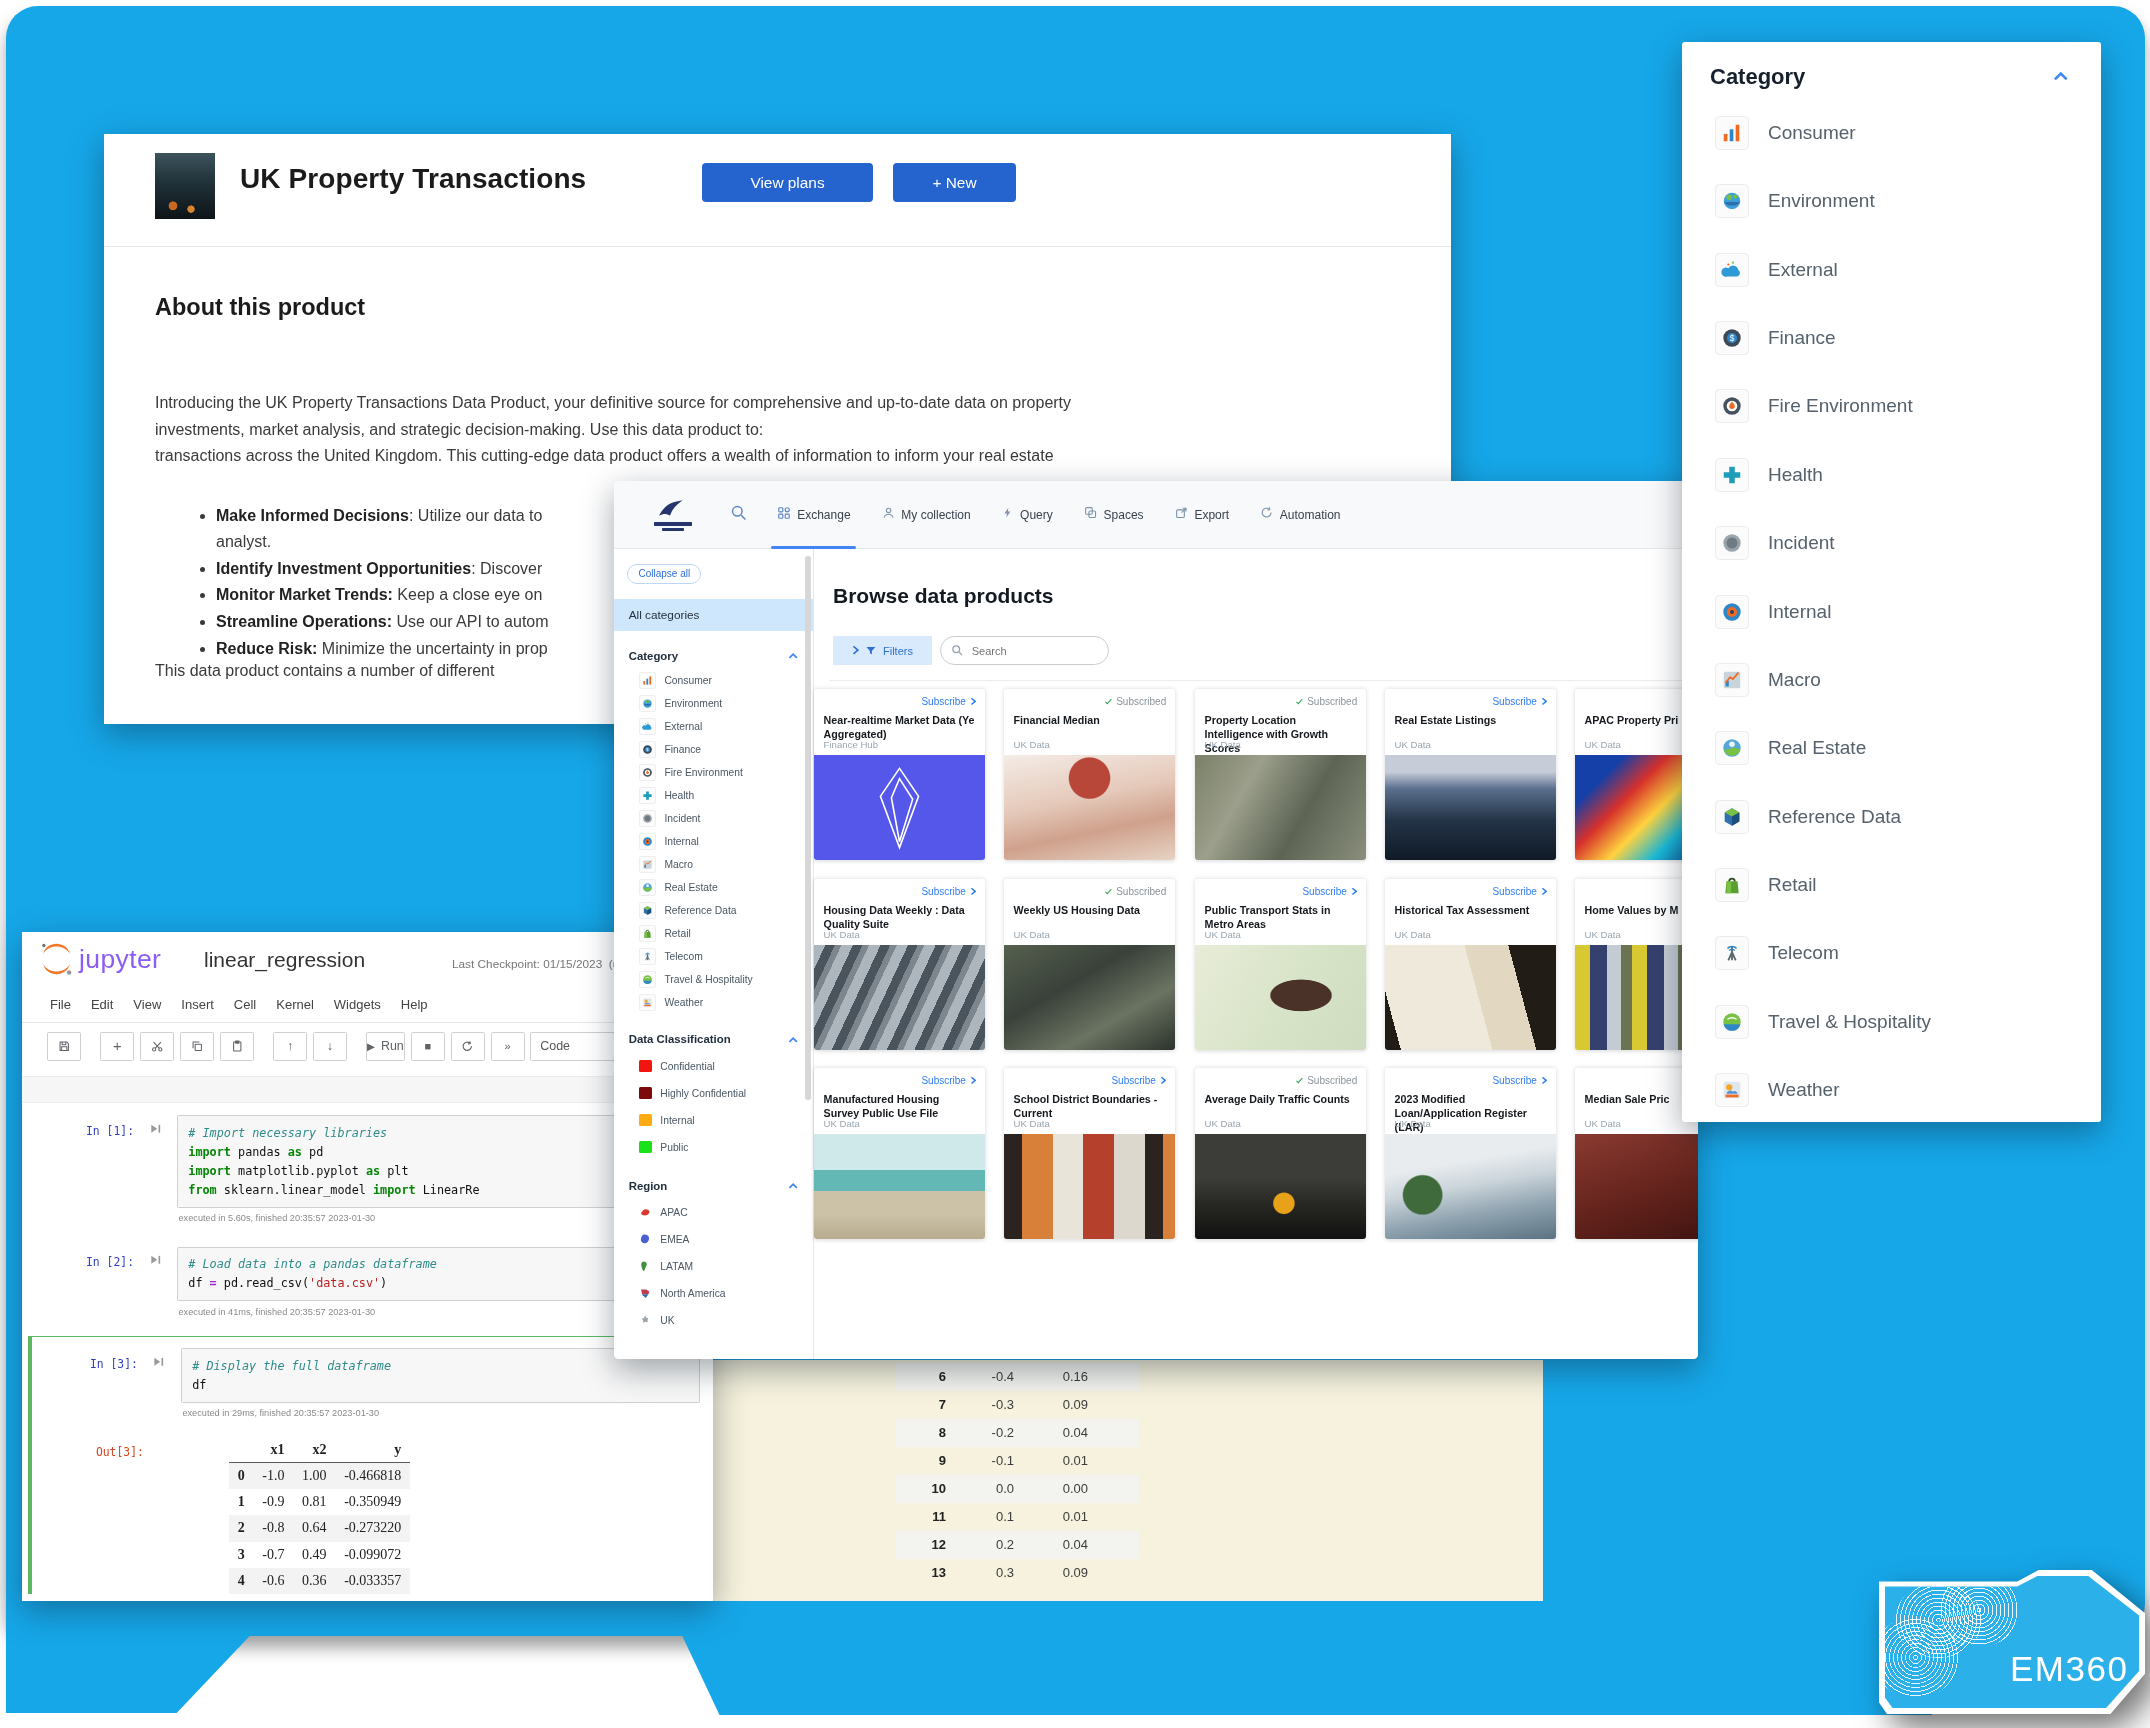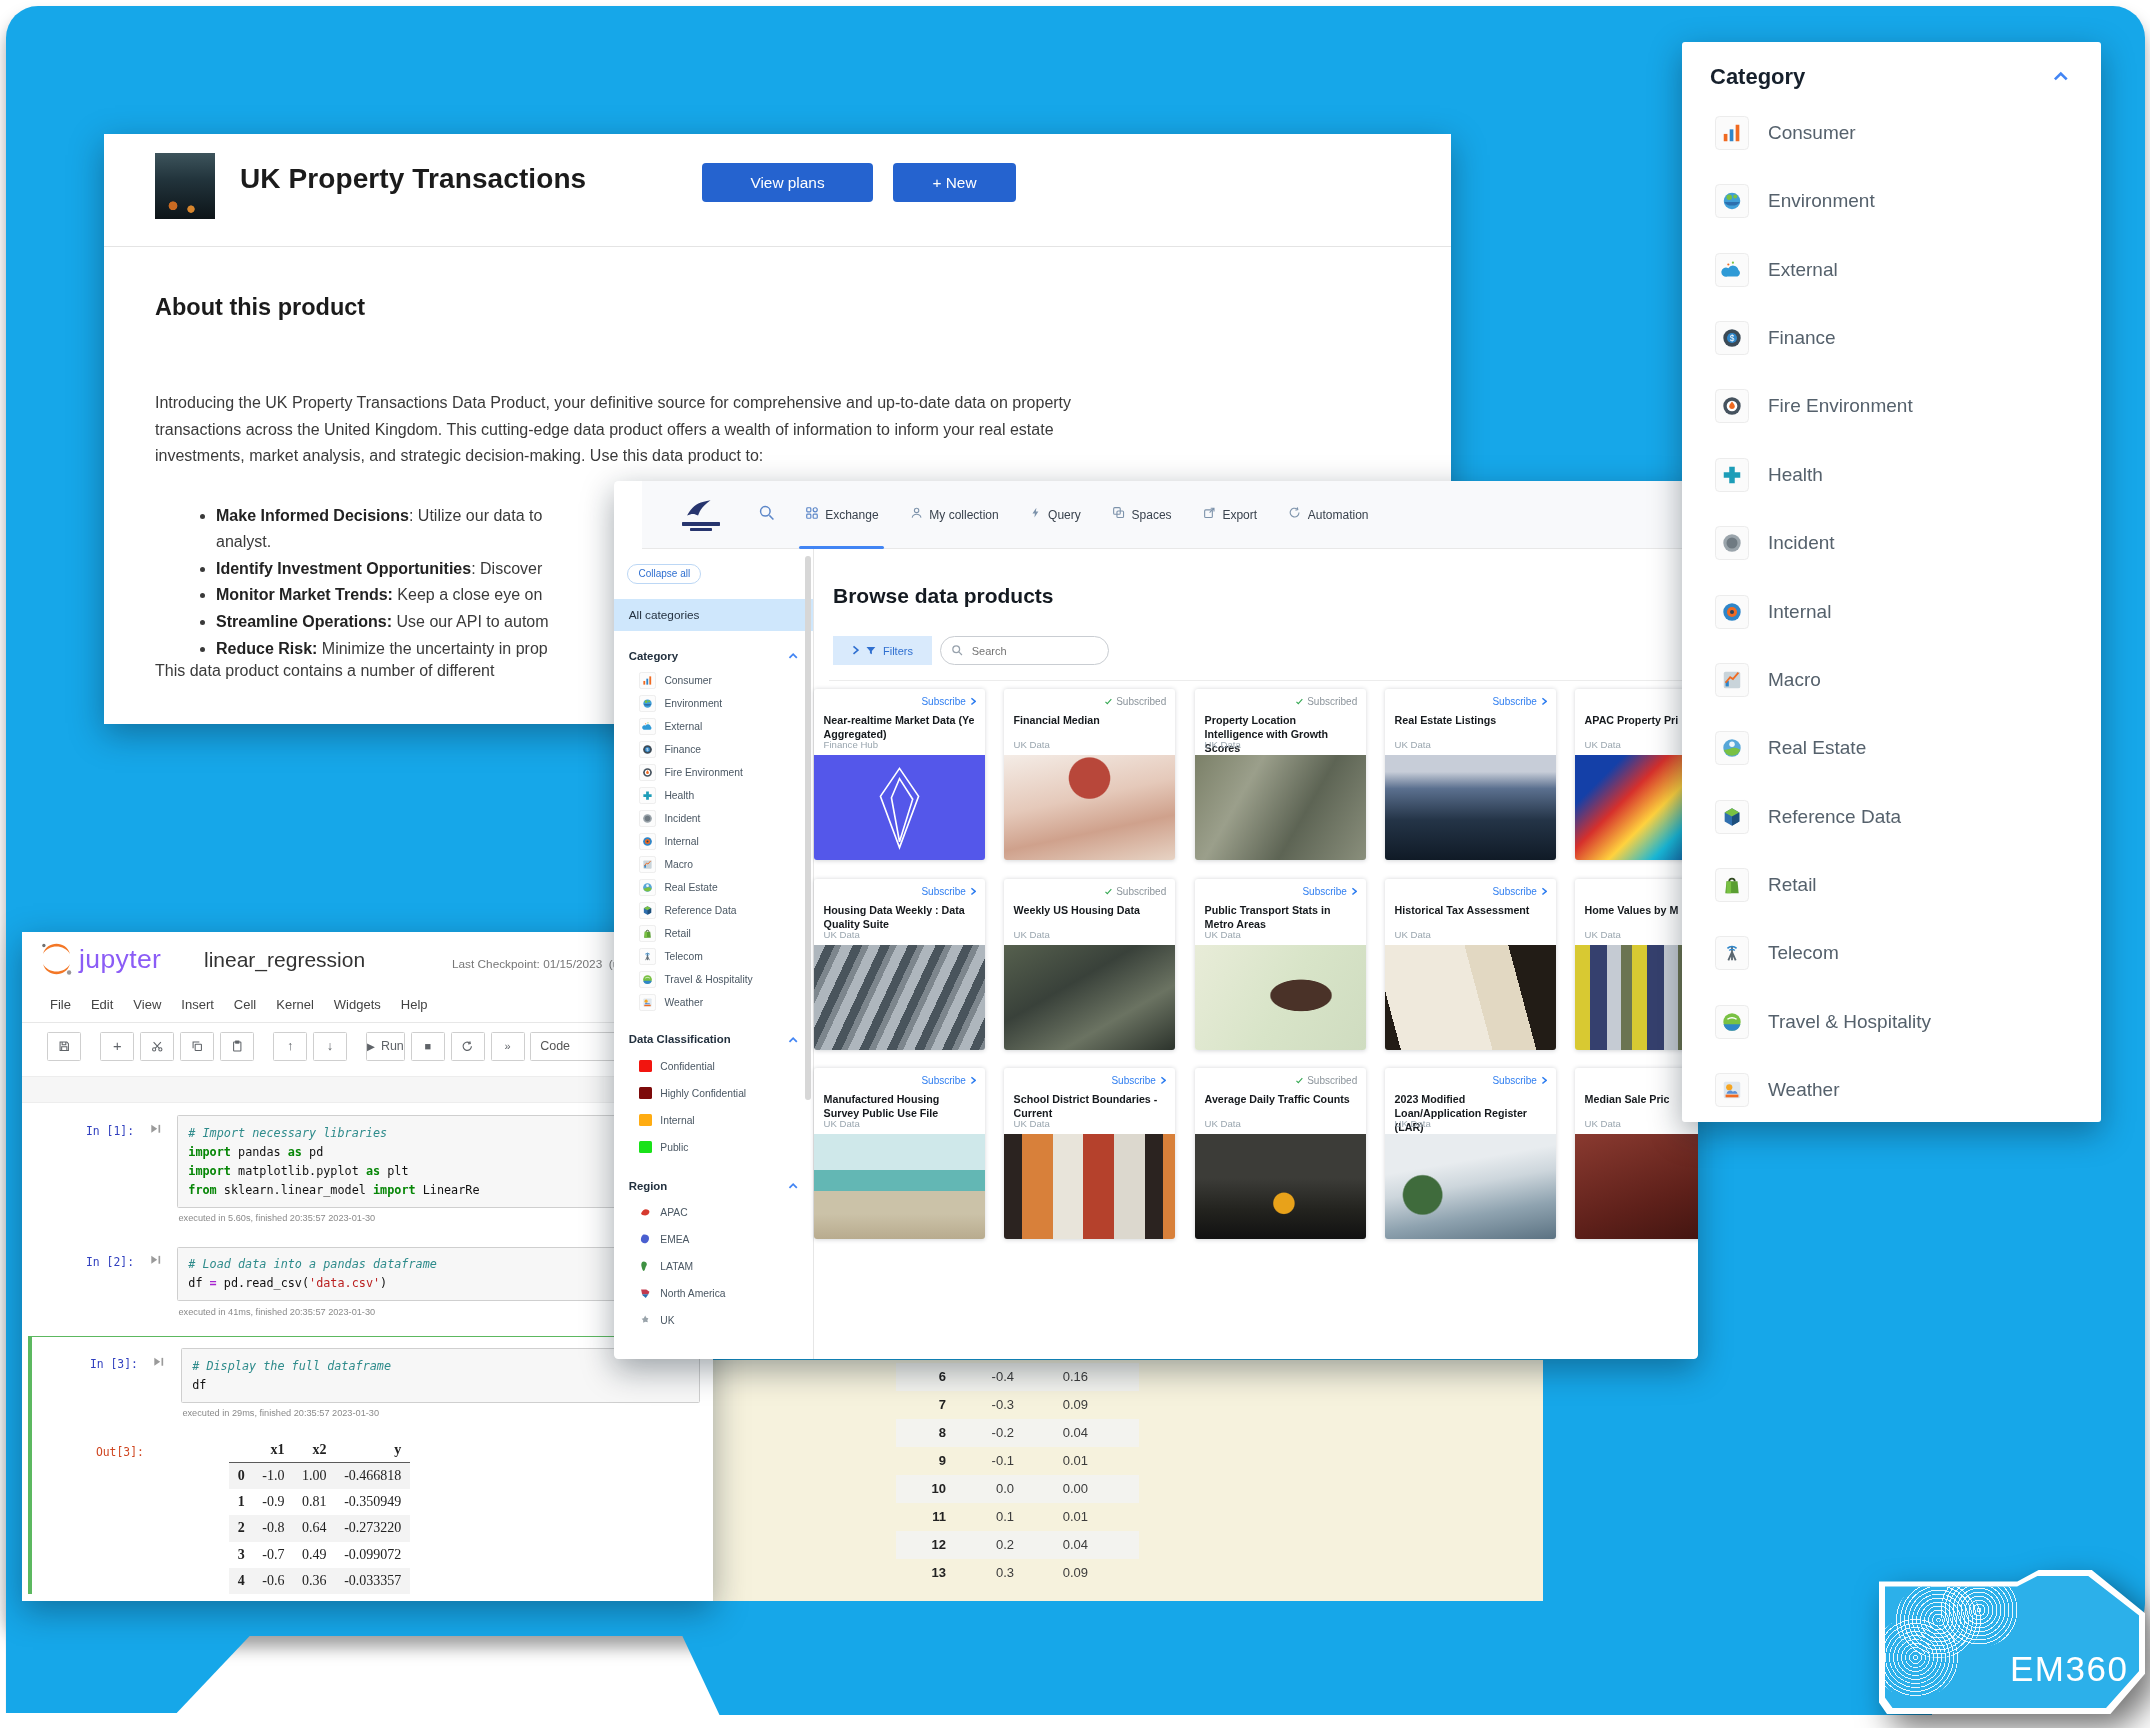--- a/index.html
+++ b/index.html
@@ -90,21 +90,21 @@
   #panelE{position:absolute;left:709px;top:1360px;width:834px;height:241px;background:#f6f2dd;z-index:4;}
   #cream-rows{position:absolute;left:187px;top:2.9px;}
   .cr{display:flex;height:28px;align-items:center;width:243px;font-size:13px;color:#3c3c3c;}
   .cr.stripe{background:#f3f3ef;}
   .cr .ci{width:50px;text-align:right;font-weight:700;color:#222;}
   .cr .c1{width:68px;text-align:right;}
   .cr .c2{width:74px;text-align:right;}
 
   
   #panelB{left:614px;top:481px;width:1084px;height:878px;z-index:10;overflow:hidden;border-radius:4.4px;}
-  #bw-nav{position:absolute;left:0;top:0;width:100%;height:68px;background:#f8f9fb;border-bottom:0.7px solid #e8e8e8;display:flex;align-items:center;box-sizing:border-box;padding-left:35px;margin-left:28px;}
+  #bw-nav{position:absolute;left:0;top:0;width:100%;height:68px;background:#f8f9fb;border-bottom:0.7px solid #e8e8e8;display:flex;align-items:center;box-sizing:border-box;padding-left:35px;}
   #bw-logo{width:47px;margin-right:34px;display:flex;flex-direction:column;align-items:center;gap:2.2px;}
   #bw-logo .lg-bar{height:3.7px;background:#27356e;border-radius:0.7px;}
   #bw-search-icon{margin-right:29px;cursor:pointer;}
   .bw-tab{display:flex;align-items:center;gap:6.6px;margin-right:31px;font-size:12px;color:#39424d;cursor:pointer;position:relative;height:68px;}
   .bw-tab.active::after{content:"";position:absolute;left:-5.9px;right:-5.9px;bottom:0;height:2.9px;background:#4285f4;border-radius:1.5px;}
   
   #bw-side{position:absolute;left:0;top:68px;width:200px;bottom:0;border-right:0.7px solid #e6e6e6;box-sizing:border-box;overflow:hidden;}
   #bw-collapse{display:inline-block;margin:14.7px 0 0 13.2px;padding:3.7px 10.3px;border:0.7px solid #bcd7f5;border-radius:11px;color:#2f6fd0;font-size:10px;cursor:pointer;background:#fff;}
   #bw-allcat{margin-top:14.7px;height:32px;background:#cfe7fc;display:flex;align-items:center;padding-left:14.7px;font-size:11.8px;color:#253241;font-weight:400;cursor:pointer;}
   .bw-sechead{display:flex;justify-content:space-between;align-items:center;margin:19px 14.7px 7.4px 14.7px;font-size:11.4px;font-weight:700;color:#22303e;}
@@ -208,22 +208,22 @@
 
 <div id="panelA" class="panel">
   <div id="pa-thumb"></div>
   <div id="pa-title">UK Property Transactions</div>
   <button id="pa-btn-plans" class="pa-btn">View plans</button>
   <button id="pa-btn-new" class="pa-btn">+ New</button>
   <div id="pa-divider"></div>
   <div id="pa-about">About this product</div>
   <div id="pa-para">
     <div>Introducing the UK Property Transactions Data Product, your definitive source for comprehensive and up-to-date data on property</div>
+    <div>investments, market analysis, and strategic decision-making. Use this data product to:</div>
     <div>transactions across the United Kingdom. This cutting-edge data product offers a wealth of information to inform your real estate</div>
-    <div>investments, market analysis, and strategic decision-making. Use this data product to:</div>
   </div>
   <ul id="pa-bullets">
       <li><b>Make Informed Decisions</b>: Utilize our data to<br>analyst.</li>
       <li><b>Identify Investment Opportunities</b>: Discover</li>
       <li><b>Monitor Market Trends:</b> Keep a close eye on</li>
       <li><b>Streamline Operations:</b> Use our API to autom</li>
       <li><b>Reduce Risk:</b> Minimize the uncertainty in prop</li>
     </ul>
   <div id="pa-footer">This data product contains a number of different</div>
 </div>

